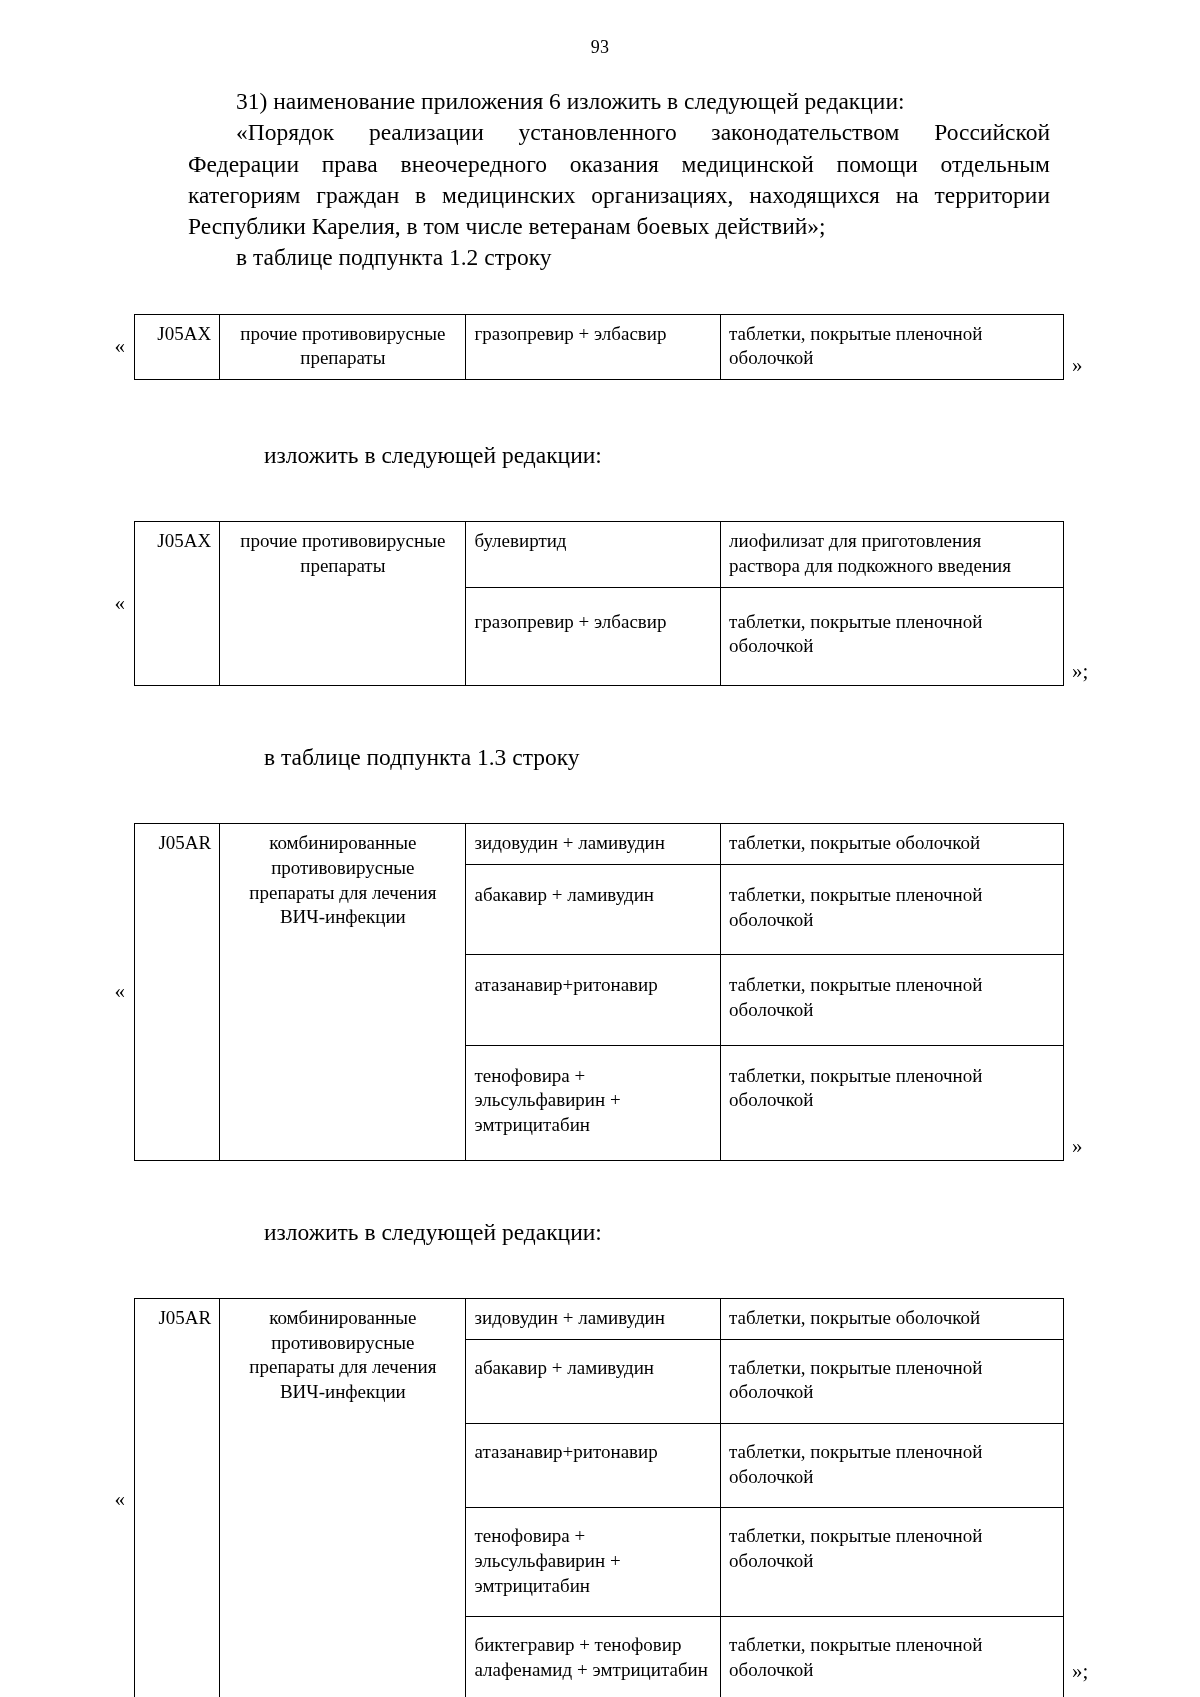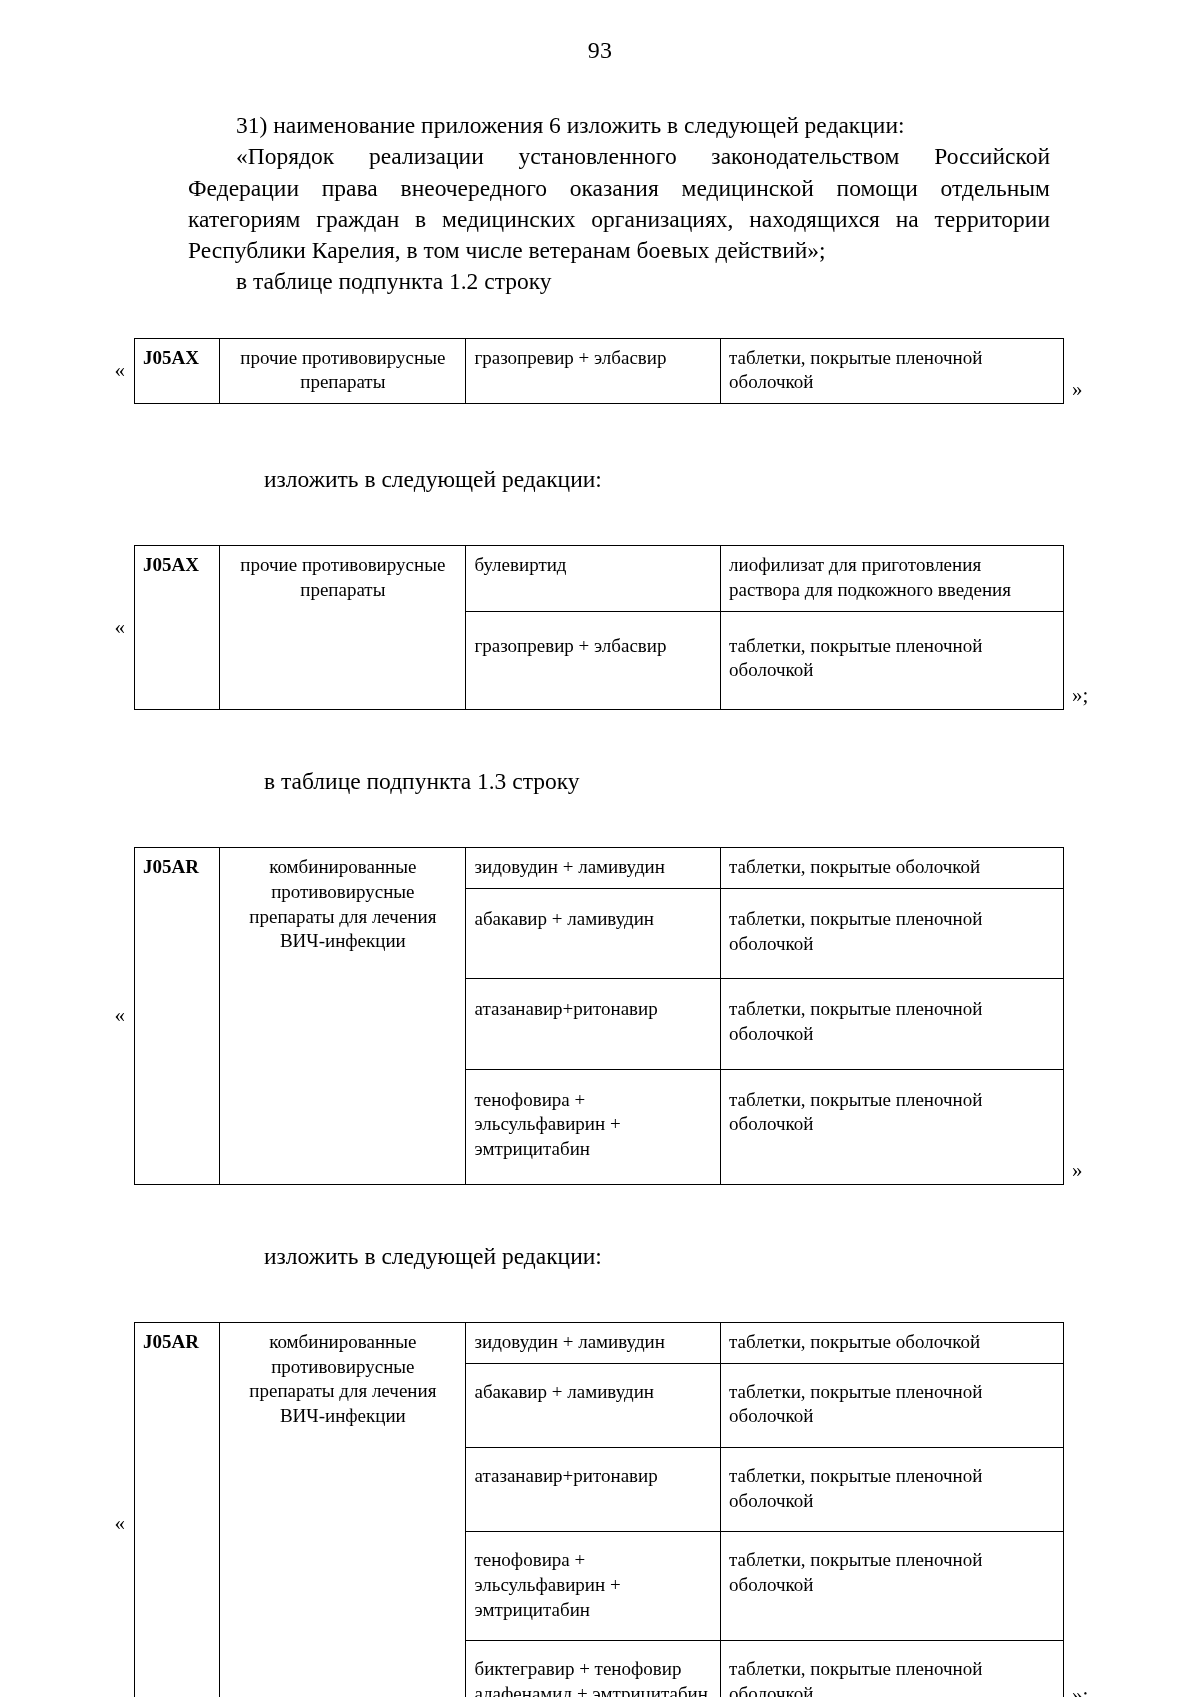--- a/index.html
+++ b/index.html
@@ -17,21 +17,21 @@
     width: 1200px;
     height: 1697px;
     margin: 0 auto;
     background: #ffffff;
     box-sizing: border-box;
     padding: 0;
     overflow: hidden;
   }
   .page-number {
     text-align: center;
-    font-size: 24px;
+    font-size: 18px;
     line-height: 1;
     padding-top: 38px;
     letter-spacing: 0.2px;
   }
   .body-block {
     margin: 0 auto;
     width: 900px;
     padding-left: 38px;
     box-sizing: border-box;
   }
@@ -39,21 +39,21 @@
     font-size: 23.5px;
     line-height: 1.33;
     margin: 0;
     text-indent: 48px;
     text-align: justify;
   }
   p.para.nojust {
     text-align: left;
   }
   p.first {
-    margin-top: 48px;
+    margin-top: 30px;
   }
   .caption {
     font-size: 23.5px;
     line-height: 1.33;
     margin: 16px;
     text-indent: 60px;
     text-align: left;
   }
   
   .tbl-wrap {
@@ -95,21 +95,21 @@
     flex: 1 1 auto;
     font-size: 19px;
     line-height: 1.3;
   }
   table.doc-table td {
     border: 1.6px solid #000000;
     padding: 7px 8px 8px 8px;
     vertical-align: top;
     box-sizing: border-box;
   }
-  td.c-code   { width: 82px;  text-align: left; font-weight: bold; }
+  td.c-code   { width: 82px;  text-align: right; }
   td.c-group  { width: 237px; text-align: center; }
   td.c-inn    { width: 245px; }
   td.c-form   { width: 330px; text-align: left; }
 
   .sp-16 { height: 16px; }
   .sp-34 { height: 34px; }
   .sp-40 { height: 40px; }
   .sp-44 { height: 44px; }
 </style>
 </head>

